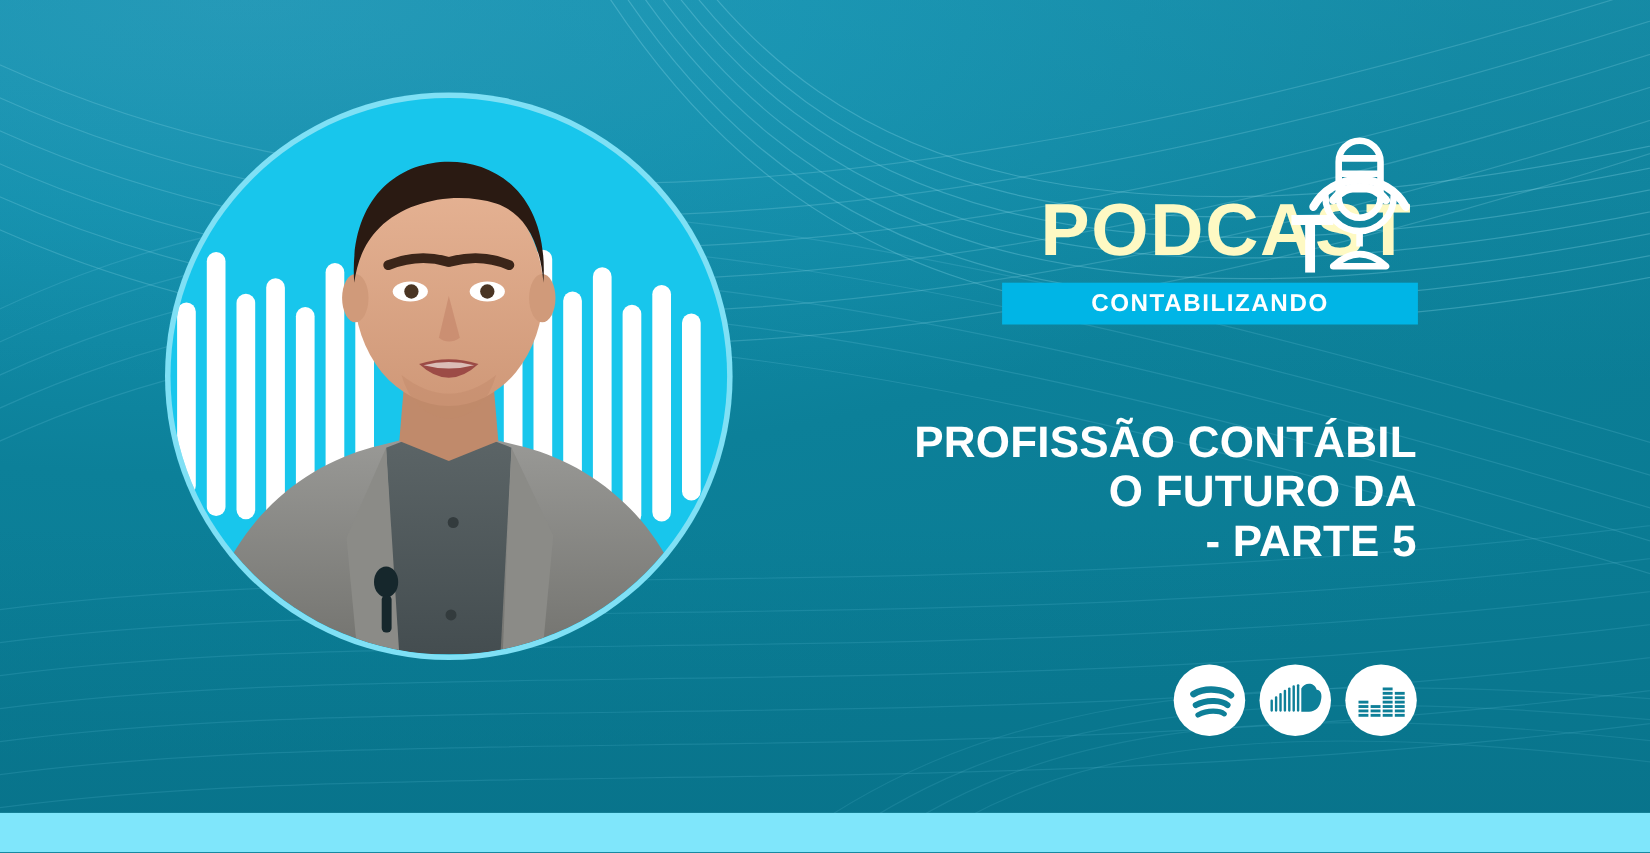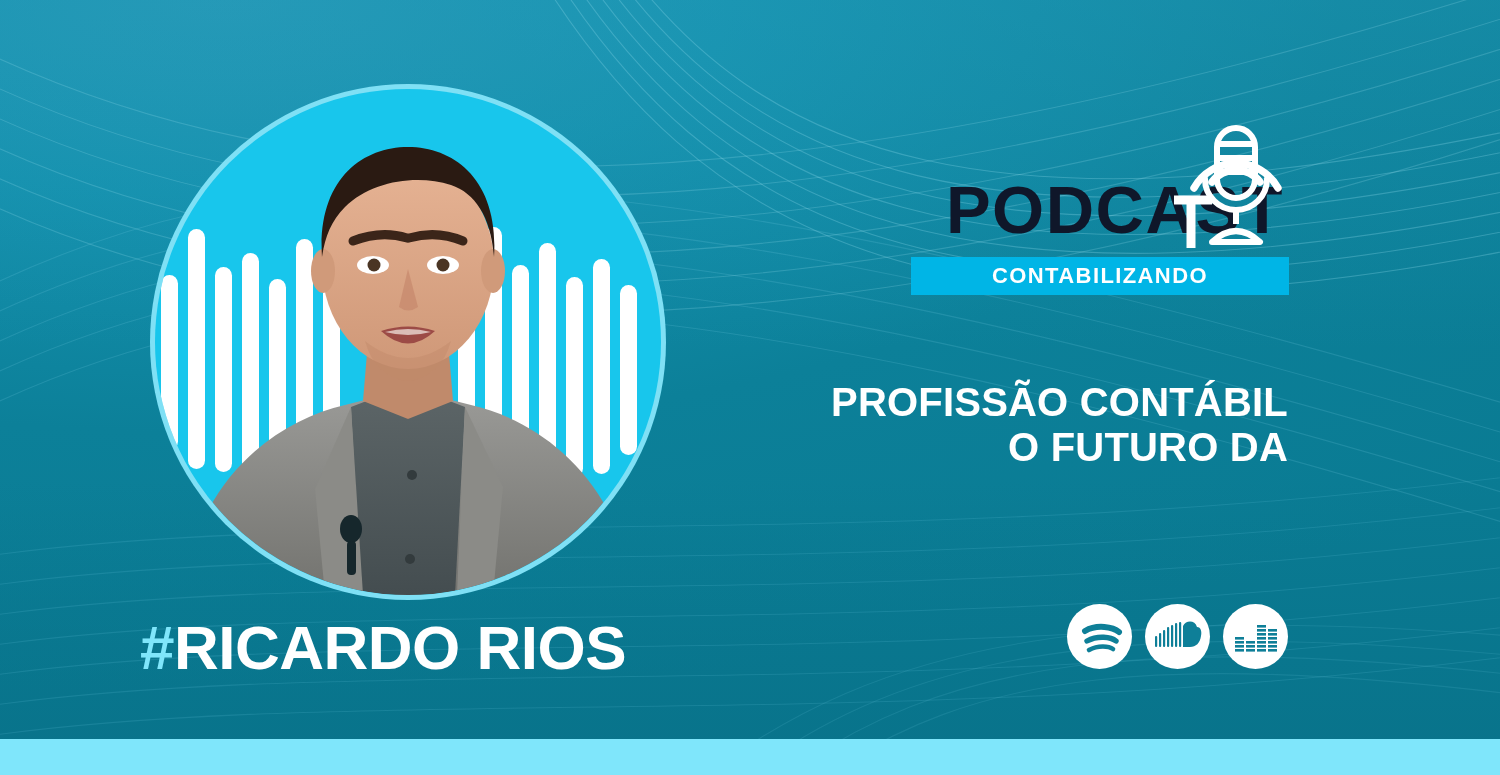--- a/index.html
+++ b/index.html
@@ -112,21 +112,21 @@
     line-height: 1;
     white-space: nowrap;
   }
   .brand-podcast {
     position: absolute;
     right: 4px;
     top: 58px;
     font-size: 67px;
     font-weight: bold;
     letter-spacing: 1.5px;
-    color: #0f172a;
+    color: #fef9c3;
     line-height: 1;
     white-space: nowrap;
   }
   .mic-icon {
     position: absolute;
     right: -12px;
     top: -18px;
     width: 128px;
     height: 148px;
   }
@@ -303,21 +303,20 @@
 
         <ellipse cx="196" cy="440" rx="11" ry="14" fill="#16272c"></ellipse>
         <rect x="192" y="452" width="9" height="34" rx="4" fill="#16272c"></rect>
 
         <circle cx="257" cy="386" r="5" fill="#333b3d"></circle>
         <circle cx="255" cy="470" r="5" fill="#333b3d"></circle>
       </g>
     </svg>
   </div>
 
-  <div class="name-line"><span class="name-hash">#</span><span>RICARDO RIOS</span></div>
 
   <div class="right-col">
 
     <div class="brand-wrap">
       <div class="brand-podcast">PODCAST</div>
 
       <svg class="mic-icon" viewBox="0 0 128 148">
         <g fill="none" stroke="#ffffff" stroke-width="7.5" stroke-linecap="round">
           <path d="M22,88 A48,48 0 0 1 106,88"></path>
           <path d="M40,82 A30,30 0 0 1 88,82"></path>
@@ -338,20 +337,21 @@
       </svg>
     </div>
 
     <div class="badge">
       <span>CONTABILIZANDO</span>
     </div>
 
     <div class="episode-title">
       <div>PROFISSÃO CONTÁBIL</div>
       <div>O FUTURO DA</div>
+      <div>- PARTE 5</div>
     </div>
 
     <div class="socials">
 
       <div class="social-btn">
         <svg width="46" height="46" viewBox="0 0 46 46">
           <g fill="none" stroke="#0e7f98" stroke-linecap="round">
             <path d="M8,17 C20,10 36,13 42,18" stroke-width="6"></path>
             <path d="M10,27 C21,21 34,23 39,27" stroke-width="5.4"></path>
             <path d="M12,36 C21,31 32,32 36,35" stroke-width="4.6"></path>

